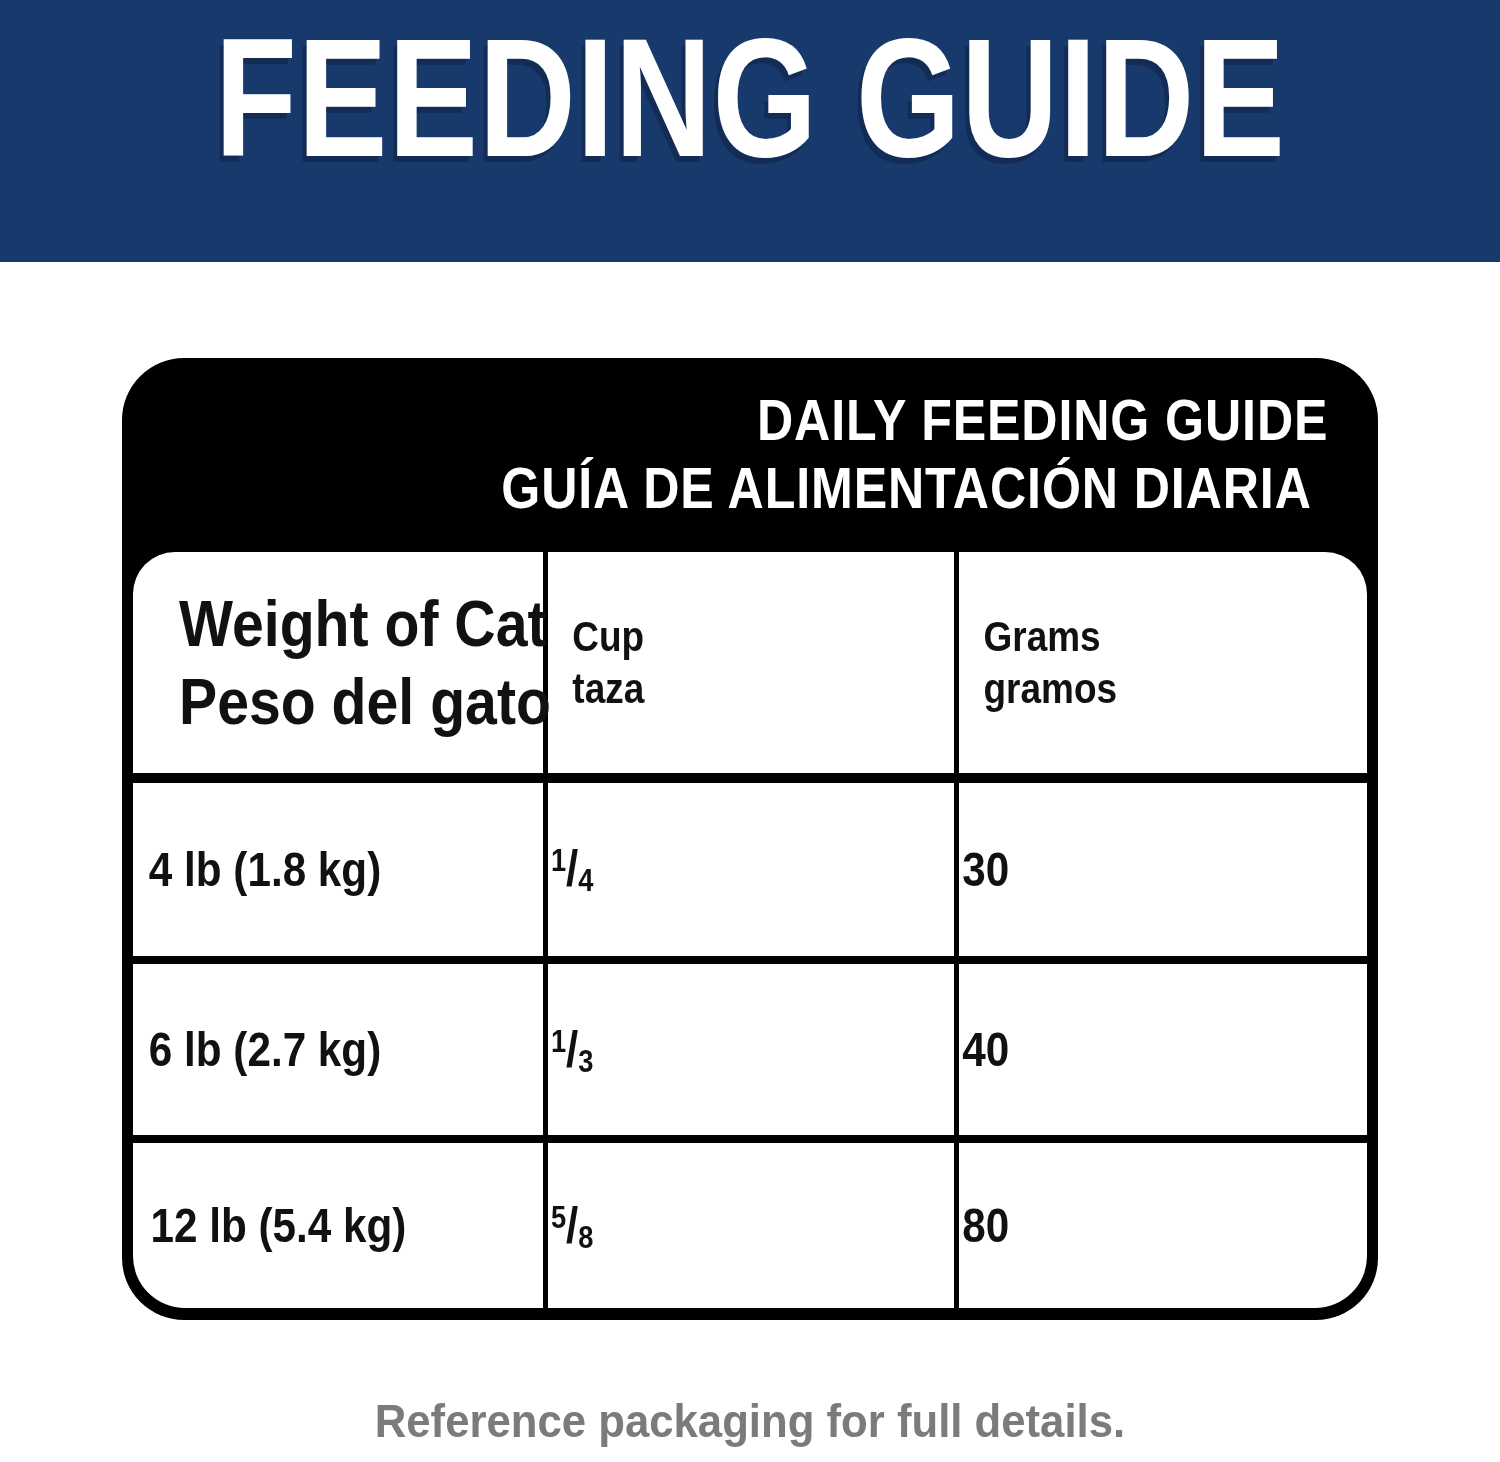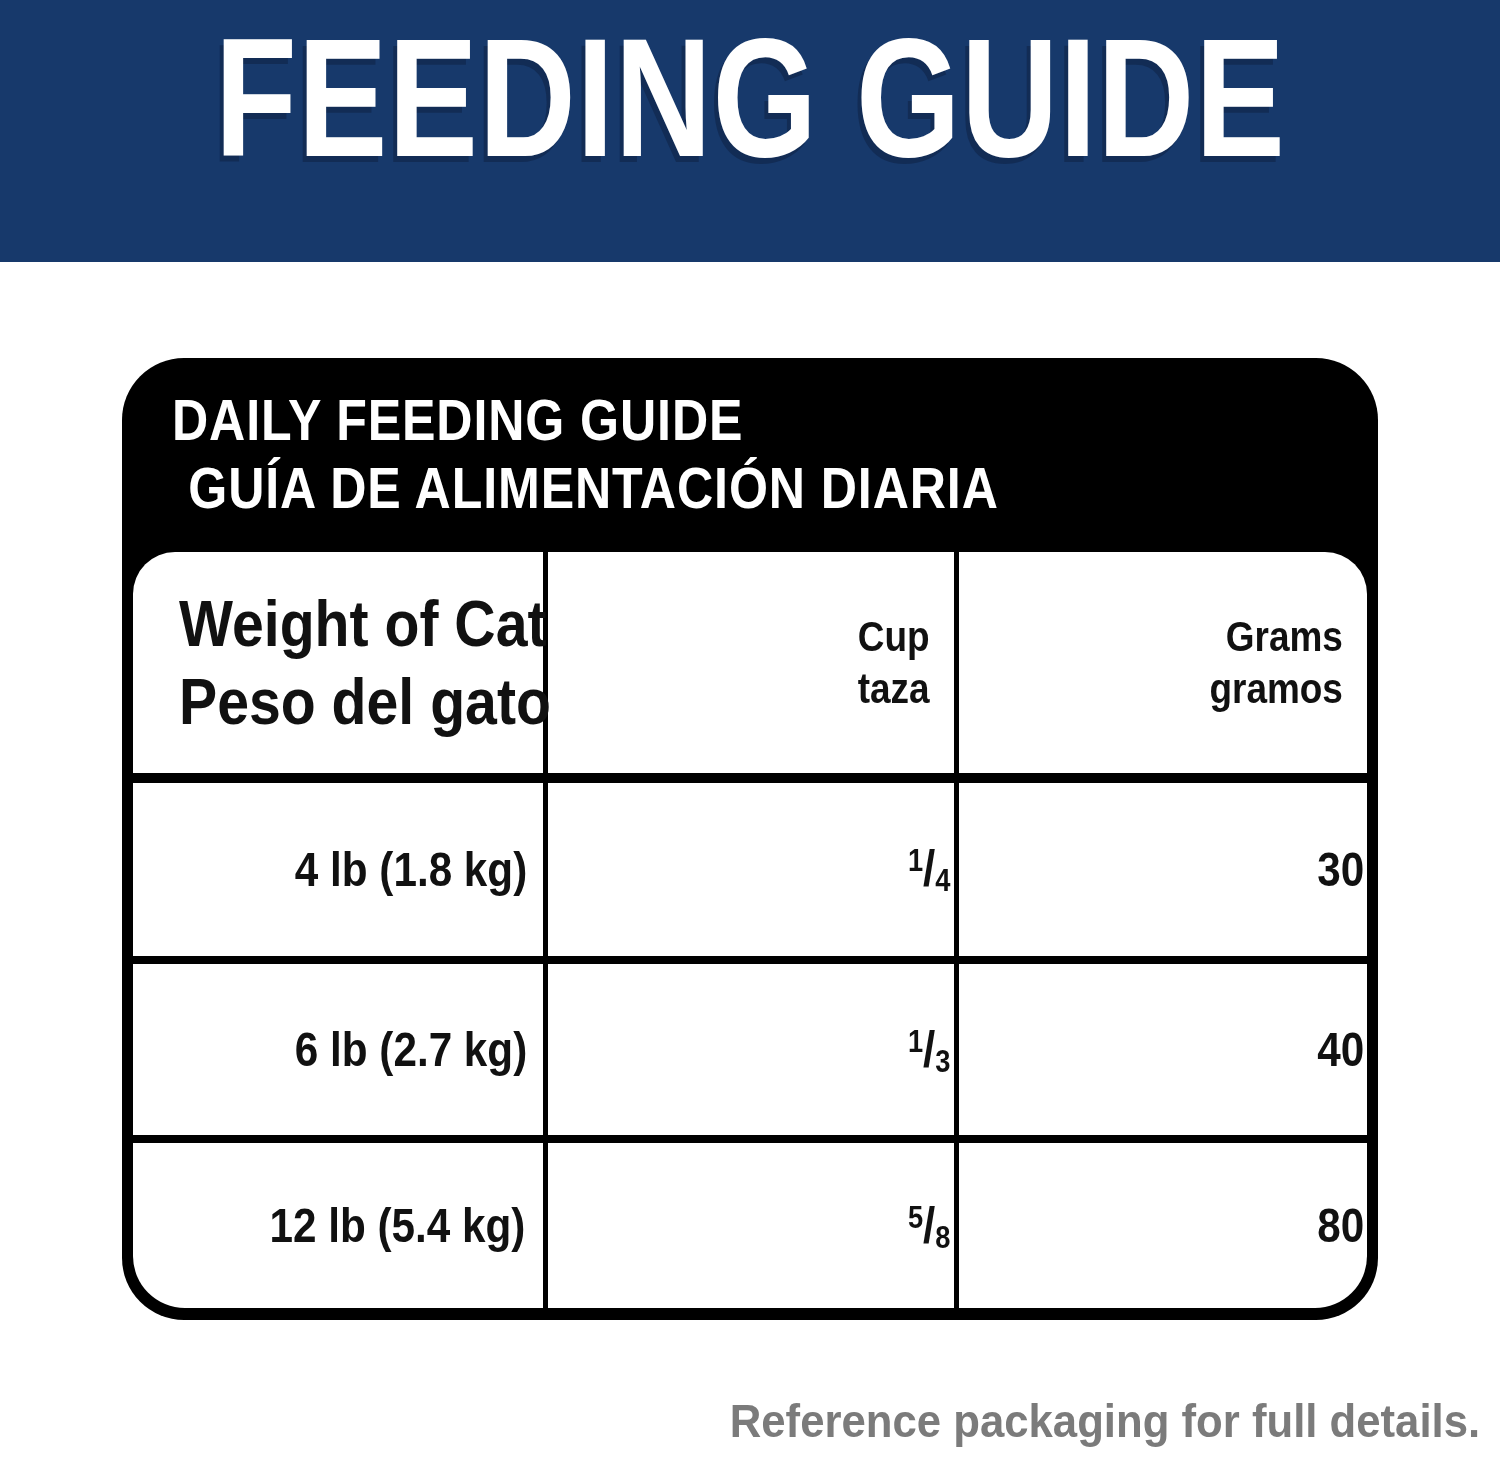--- a/index.html
+++ b/index.html
@@ -34,21 +34,21 @@
     margin: 96px auto 0 auto;
     width: 1256px;
     height: 962px;
     background: #000000;
     border-radius: 62px;
     padding: 0 11px 12px 11px;
   }
   .card-header {
     height: 194px;
     display: flex; flex-direction: column;
-    align-items: flex-start; justify-content: center;
+    align-items: flex-end; justify-content: center;
     gap: 8px;
   }
   .card-title {
     display: inline-block;
     color: #ffffff;
     font-weight: bold;
     font-size: 57px;
     line-height: 1.05;
     white-space: nowrap;
     letter-spacing: 1px;
@@ -61,40 +61,40 @@
     height: 756px;
     border-radius: 42px 42px 52px 52px;
     overflow: hidden;
   }
   table {
     width: 100%; height: 100%;
     border-collapse: collapse;
     table-layout: fixed;
     color: #111111;
   }
-  th, td { border-left: 5px solid #000000; text-align: right; vertical-align: middle; }
+  th, td { border-left: 5px solid #000000; text-align: left; vertical-align: middle; }
   th:first-child, td:first-child { border-left: none; }
   thead th { height: 226px; border-bottom: 10px solid #000000; font-weight: bold; }
   tbody td { border-top: 8px solid #000000; font-weight: bold; }
   tbody tr:first-child td { border-top: none; }
 
   .th-weight { text-align: left; padding-left: 46px; font-size: 65px; }
   .th-weight .line { display: block; transform: scaleX(0.88); transform-origin: left center; line-height: 78px; white-space: nowrap; }
   .th-center { font-size: 42px; }
   .th-center .line { display: block; transform: scaleX(0.88); transform-origin: center; line-height: 52px; white-space: nowrap; }
 
   td { font-size: 48px; font-weight: normal; }
   .cx { display: inline-block; transform: scaleX(0.88); transform-origin: center; white-space: nowrap; }
 
   .frac .fr-n { font-size: 31px; vertical-align: 15px; }
   .frac .fr-s { font-size: 50px; vertical-align: 1px; }
   .frac .fr-d { font-size: 31px; vertical-align: -5px; }
 
   
-  .footer { margin-top: 74px; text-align: right; }
+  .footer { margin-top: 74px; text-align: center; }
   .footer-note {
     display: inline-block;
     font-size: 46px;
     font-weight: bold;
     color: #7b7b7b;
     transform: scaleX(0.95);
     white-space: nowrap;
   }
 </style>
 </head>

